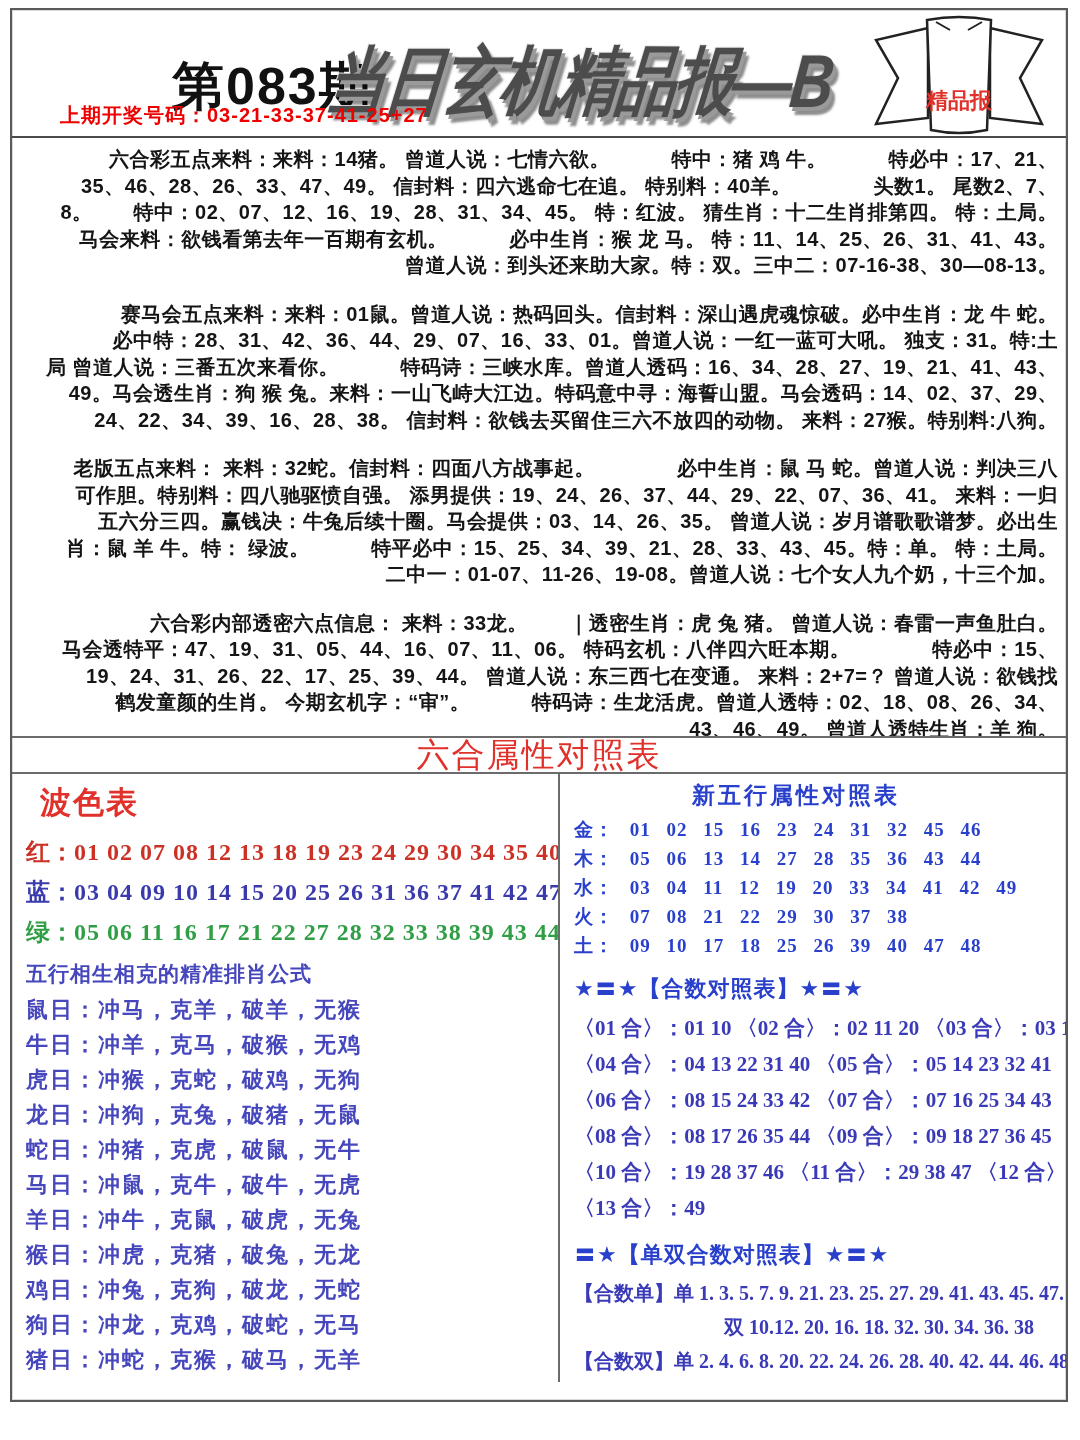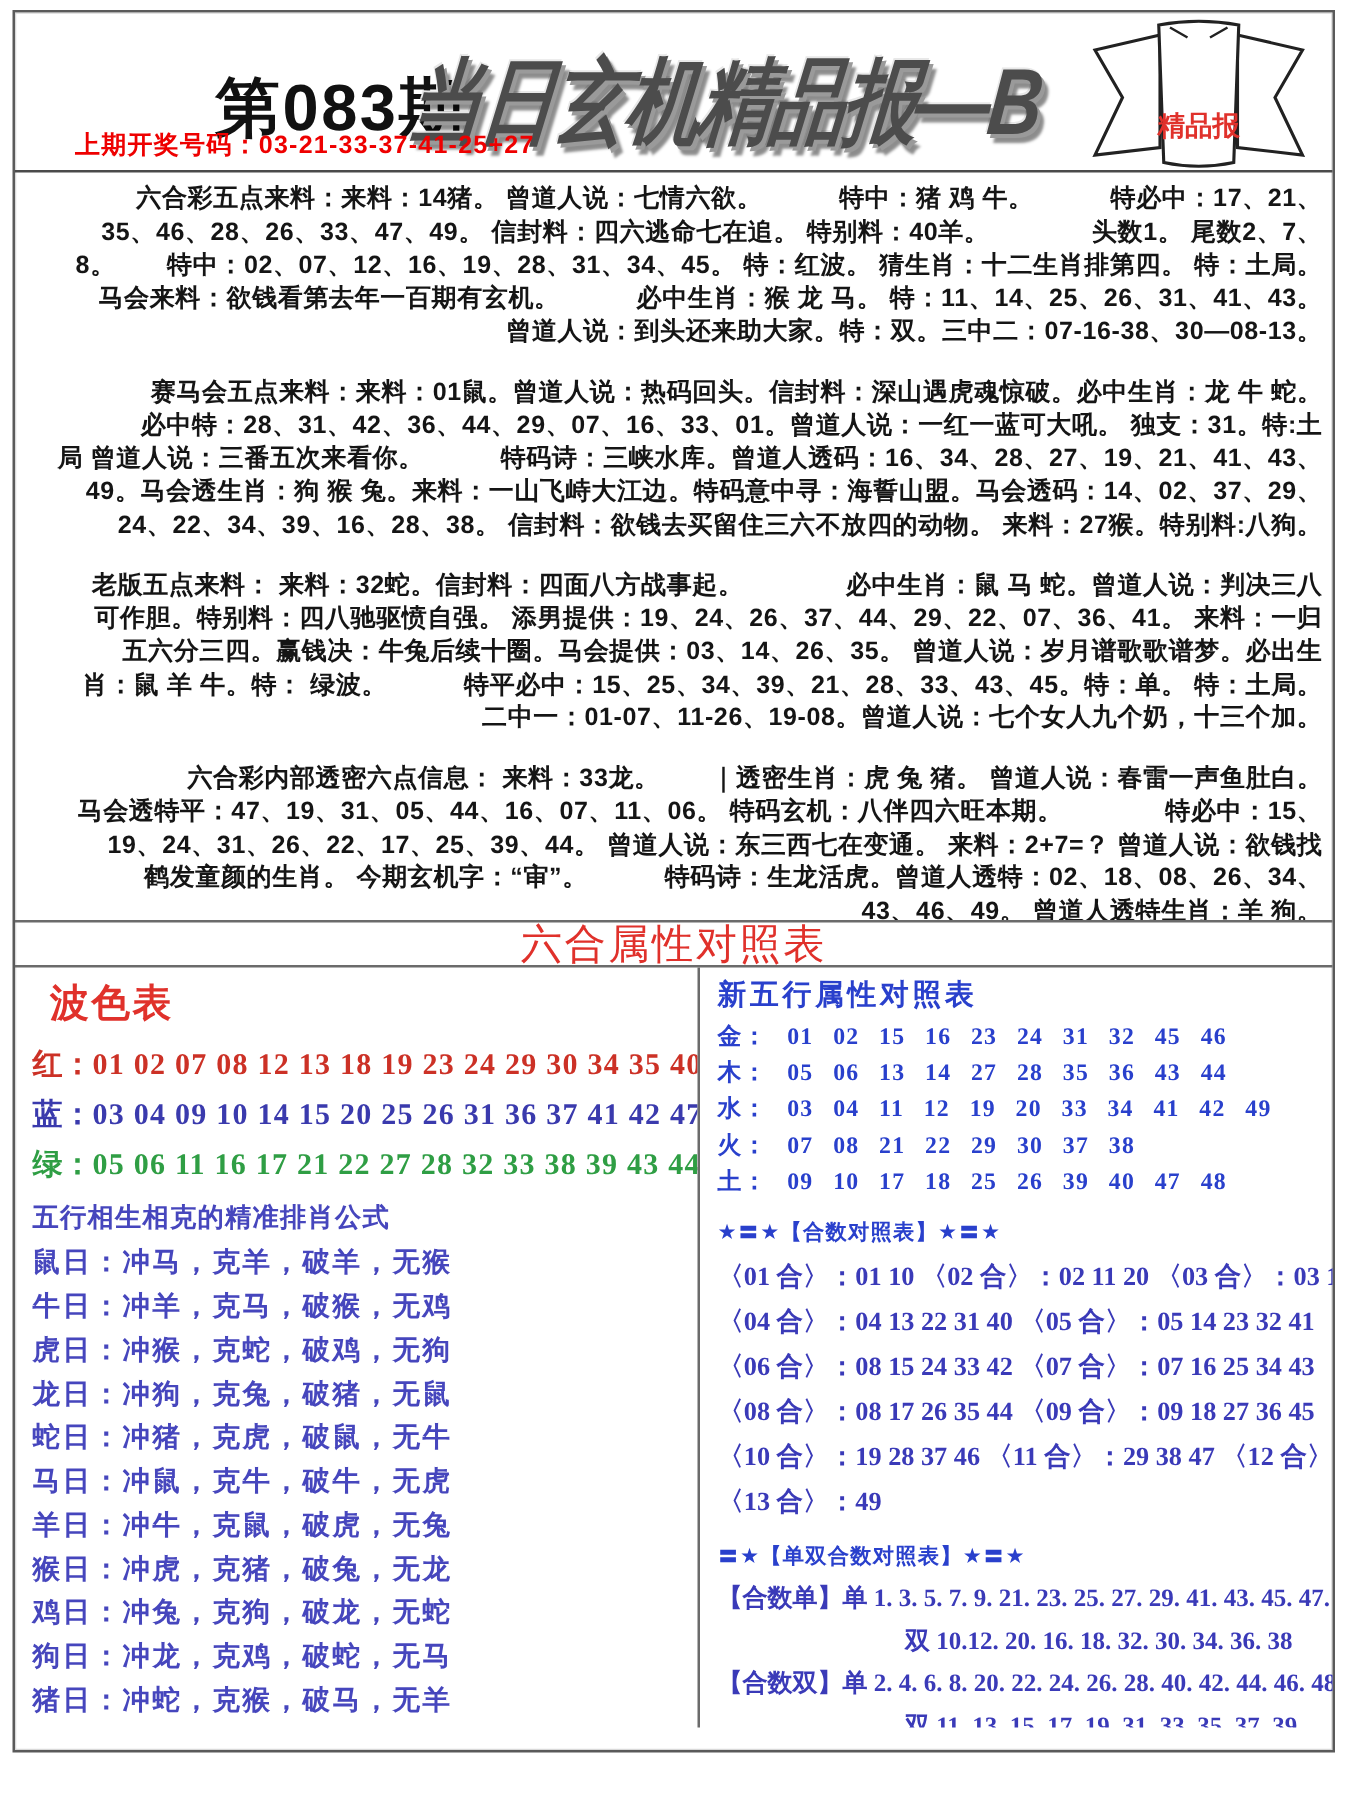--- a/index.html
+++ b/index.html
@@ -48,26 +48,26 @@
   .col-left{width:546px;padding:4px 6px 0 14px;box-sizing:border-box;overflow:hidden;}
   .col-right{flex:1;border-left:2px solid #6b6b6b;padding:4px 8px 0 14px;box-sizing:border-box;overflow:hidden;}
   .bose-title{font-size:31px;font-weight:bold;color:#e0312b;margin:4px 0 8px 14px;letter-spacing:2px;}
   .color-row{font-size:24px;font-weight:bold;line-height:39px;white-space:nowrap;}
   .color-row .nums{font-family:"Liberation Serif","DejaVu Serif",serif;letter-spacing:1px;}
   .row-red{color:#cc3126;}
   .row-blue{color:#3a3aad;}
   .row-green{color:#2f9e44;}
   .formula-title{font-size:21px;font-weight:bold;color:#4646bd;margin:8px 0 4px 0;letter-spacing:1px;}
   .zodiac-row{font-size:22px;font-weight:bold;color:#4646bd;line-height:35px;letter-spacing:2px;white-space:nowrap;}
-  .wuxing-title{font-size:23px;font-weight:bold;color:#2940cc;margin:2px 40px 4px 0;letter-spacing:3px;}
+  .wuxing-title{font-size:23px;font-weight:bold;color:#2940cc;text-align:center;margin:2px 40px 4px 0;letter-spacing:3px;}
   .wuxing-row{
     font-size:19px;font-weight:bold;color:#2940cc;line-height:29px;white-space:nowrap;
     font-family:"Liberation Serif","DejaVu Serif",serif;word-spacing:10px;letter-spacing:1px;
   }
-  .section-title{font-size:17px;font-weight:bold;color:#2940cc;margin:14px 0 6px 0;letter-spacing:1px;}
+  .section-title{font-size:22px;font-weight:bold;color:#2940cc;margin:14px 0 6px 0;letter-spacing:1px;}
   .hesum-row{
     font-size:21px;font-weight:bold;color:#3a3ab8;line-height:36px;white-space:nowrap;
     font-family:"Liberation Serif","DejaVu Serif",serif;
   }
   .ds-row{
     font-size:20px;font-weight:bold;color:#3a3ab8;line-height:34px;white-space:nowrap;
     font-family:"Liberation Serif","DejaVu Serif",serif;
   }
   .ds-indent{padding-left:150px;}
 </style>

